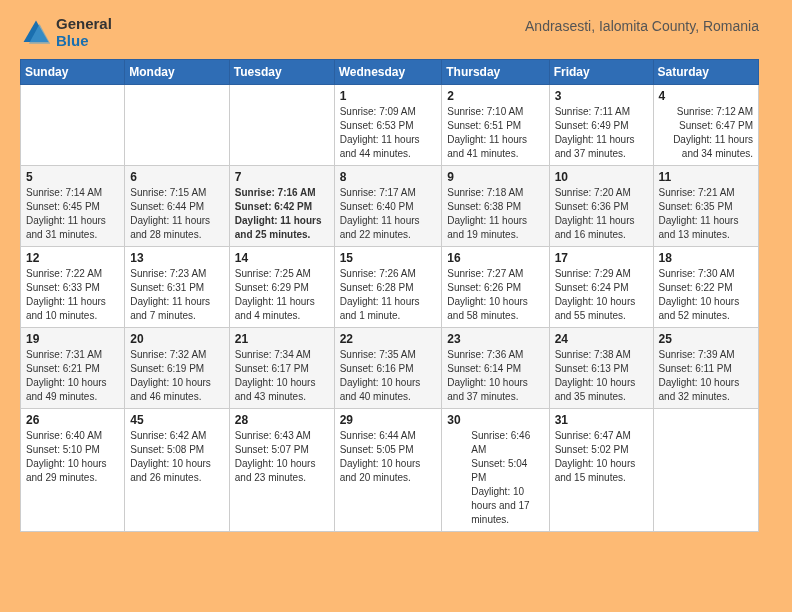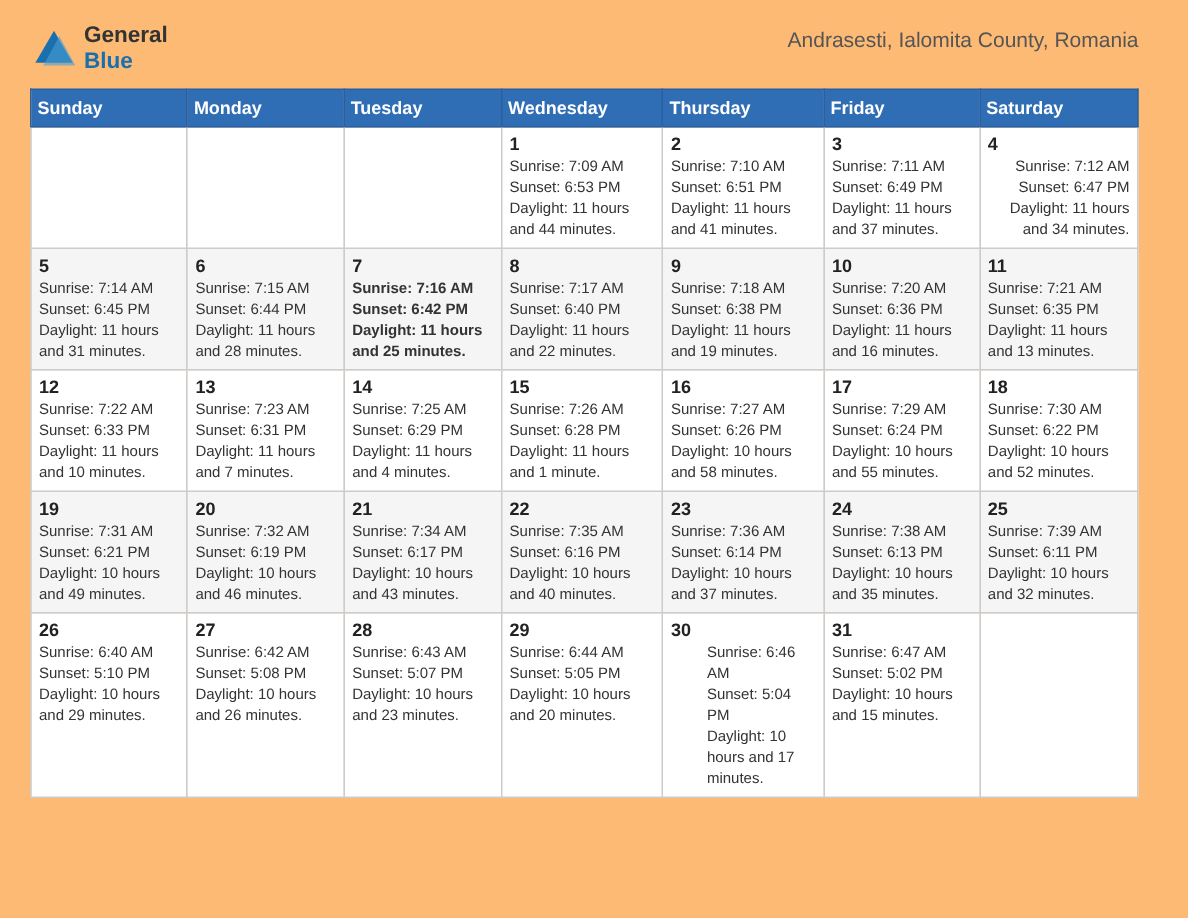--- a/index.html
+++ b/index.html
@@ -298,21 +298,21 @@
           </td>
         </tr>
         <tr>
           <td>
             <span class="day-number">26</span>
             <div class="day-info" style="white-space: pre-line;">Sunrise: 6:40 AM
 Sunset: 5:10 PM
 Daylight: 10 hours and 29 minutes.</div>
           </td>
           <td>
-            <span class="day-number">27</span>
+            <span class="day-number">45</span>
             <div class="day-info" style="white-space: pre-line;">Sunrise: 6:42 AM
 Sunset: 5:08 PM
 Daylight: 10 hours and 26 minutes.</div>
           </td>
           <td>
             <span class="day-number">28</span>
             <div class="day-info" style="white-space: pre-line;">Sunrise: 6:43 AM
 Sunset: 5:07 PM
 Daylight: 10 hours and 23 minutes.</div>
           </td>

